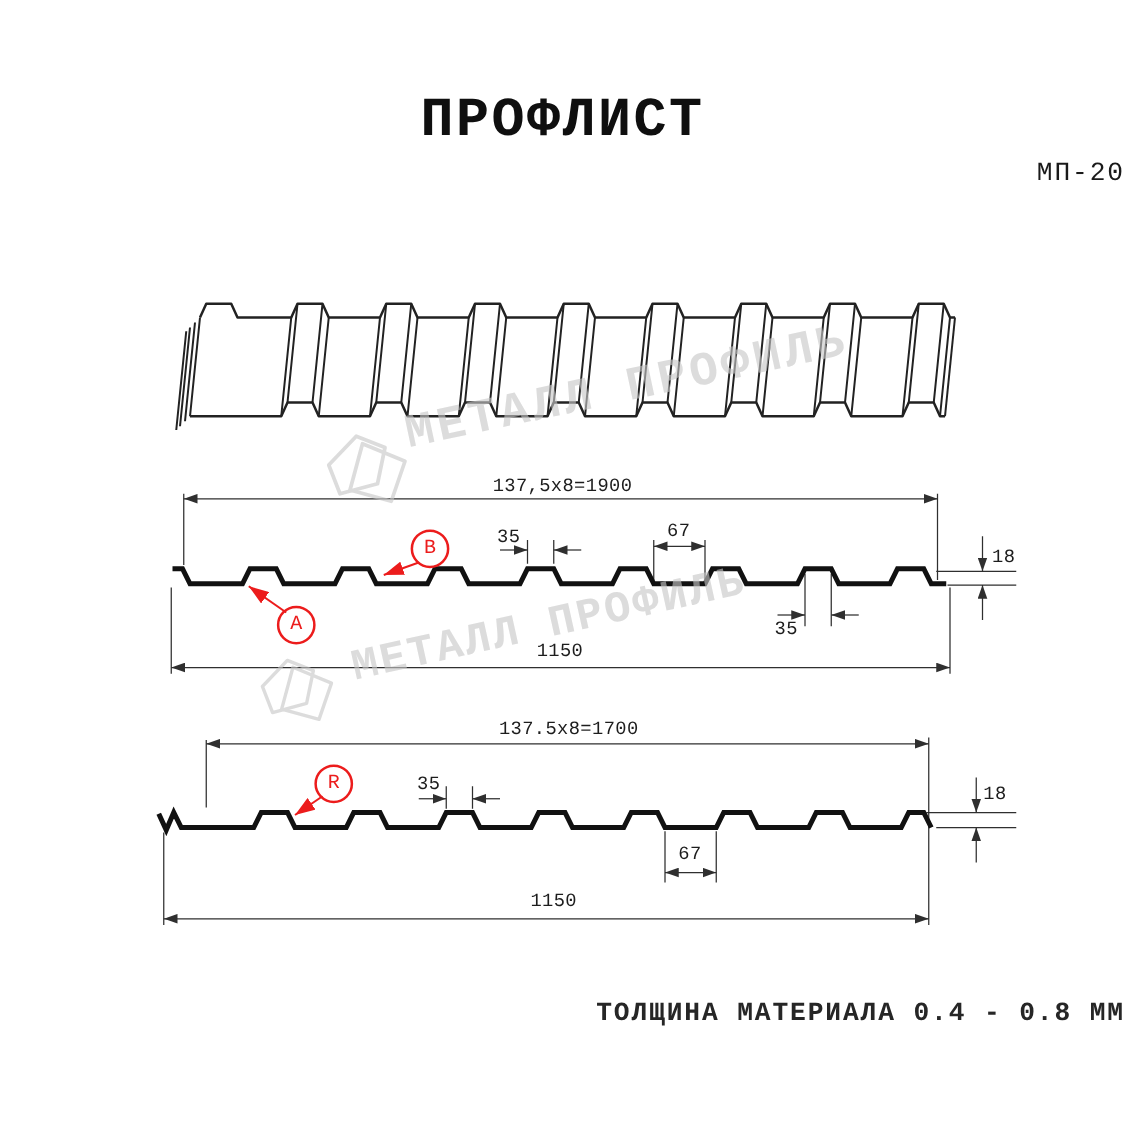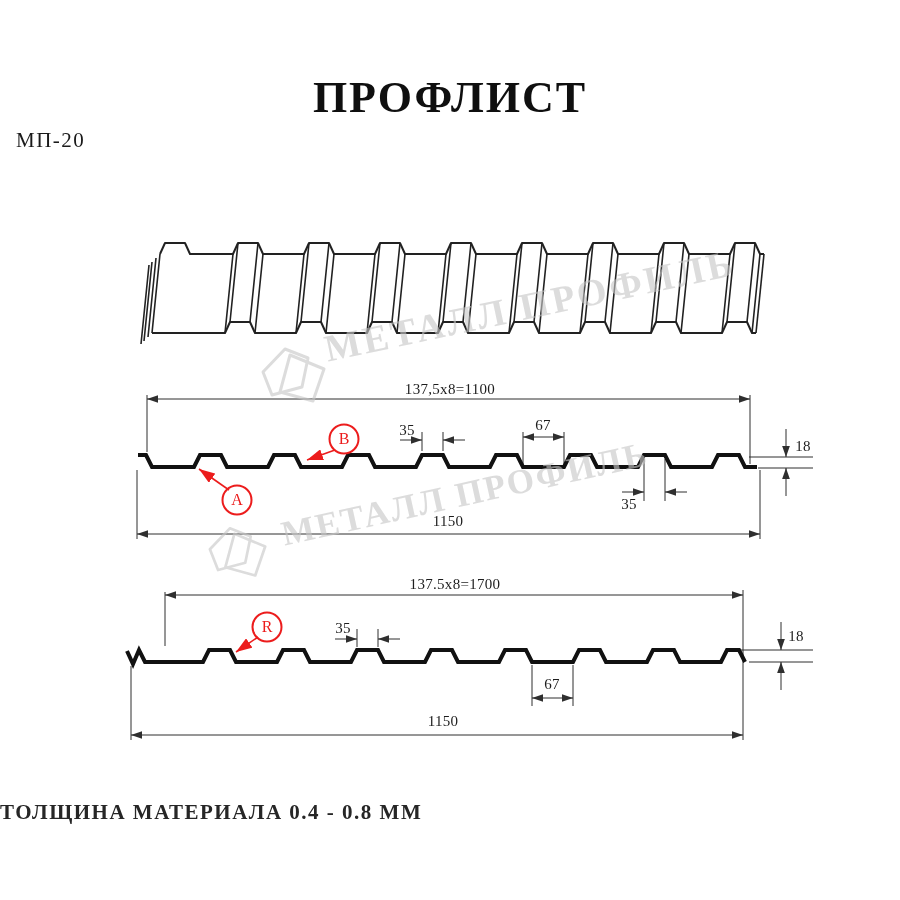--- a/index.html
+++ b/index.html
@@ -1,22 +1,22 @@
 <!DOCTYPE html>
 <html><head>
 <meta charset="utf-8">
 <style>
   html,body{margin:0;padding:0;background:#fff;}
   .page{position:relative;width:900px;height:900px;background:#ffffff;overflow:hidden;
-        font-family:Liberation Serif, serif;}
+        font-family:Liberation Mono, monospace;}
   .title{position:absolute;left:0;right:0;top:72px;text-align:center;
          font-size:44px;font-weight:800;letter-spacing:2px;color:#0f0f0f;}
-  .subtitle{position:absolute;left:16px;right:0;top:128px;text-align:left;
+  .subtitle{position:absolute;left:16px;right:0;top:128px;text-align:right;
          font-size:21px;font-weight:500;letter-spacing:1.5px;color:#1a1a1a;}
-  .footer{position:absolute;left:0;right:0;top:800px;text-align:left;
+  .footer{position:absolute;left:0;right:0;top:800px;text-align:right;
          font-size:21px;font-weight:600;letter-spacing:1.5px;color:#262626;}
   .lbl{position:absolute;transform:translate(-50%,-50%);font-size:15px;color:#1d1d1d;
        letter-spacing:.3px;white-space:nowrap;}
   .marker{position:absolute;width:27px;height:27px;border:2.5px solid #ec1c1c;border-radius:50%;
        color:#ec1c1c;font-size:16px;line-height:26px;text-align:center;
        transform:translate(-50%,-50%);background:rgba(255,255,255,0);}
   svg.linework{position:absolute;left:0;top:0;}
   .wm{position:absolute;pointer-events:none;}
   .wm-text{position:absolute;font-weight:700;white-space:nowrap;color:#c7c7c7;opacity:.62;
        transform-origin:0 50%;}
@@ -131,21 +131,21 @@
   <div class="wm">
     <svg style="position:absolute;left:198px;top:522px;opacity:.62" width="80" height="58" viewBox="0 0 78 64">
       <g stroke="#c7c7c7" stroke-width="3" fill="none" stroke-linejoin="round">
         <path d="M8,30 L30,7 L53,16 L47,45 L17,53 Z"></path>
         <path d="M35,13 L69,27 L58,59 L25,50 Z"></path>
       </g>
     </svg>
     <span class="wm-text wm2-text">МЕТАЛЛ ПРОФИЛЬ</span>
   </div>
 
-  <span class="lbl" style="left:450px;top:389px">137,5x8=1100</span>
+  <span class="lbl" style="left:450px;top:389px">137,5x8=1900</span>
   <span class="lbl" style="left:407px;top:430px">35</span>
   <span class="lbl" style="left:543px;top:425px">67</span>
   <span class="lbl" style="left:803px;top:446px">18</span>
   <span class="lbl" style="left:629px;top:504px">35</span>
   <span class="lbl" style="left:448px;top:521px">1150</span>
 
   <div class="marker" style="left:237px;top:500px">A</div>
   <div class="marker" style="left:344px;top:439px">B</div>
 
   <span class="lbl" style="left:455px;top:584px">137.5x8=1700</span>

